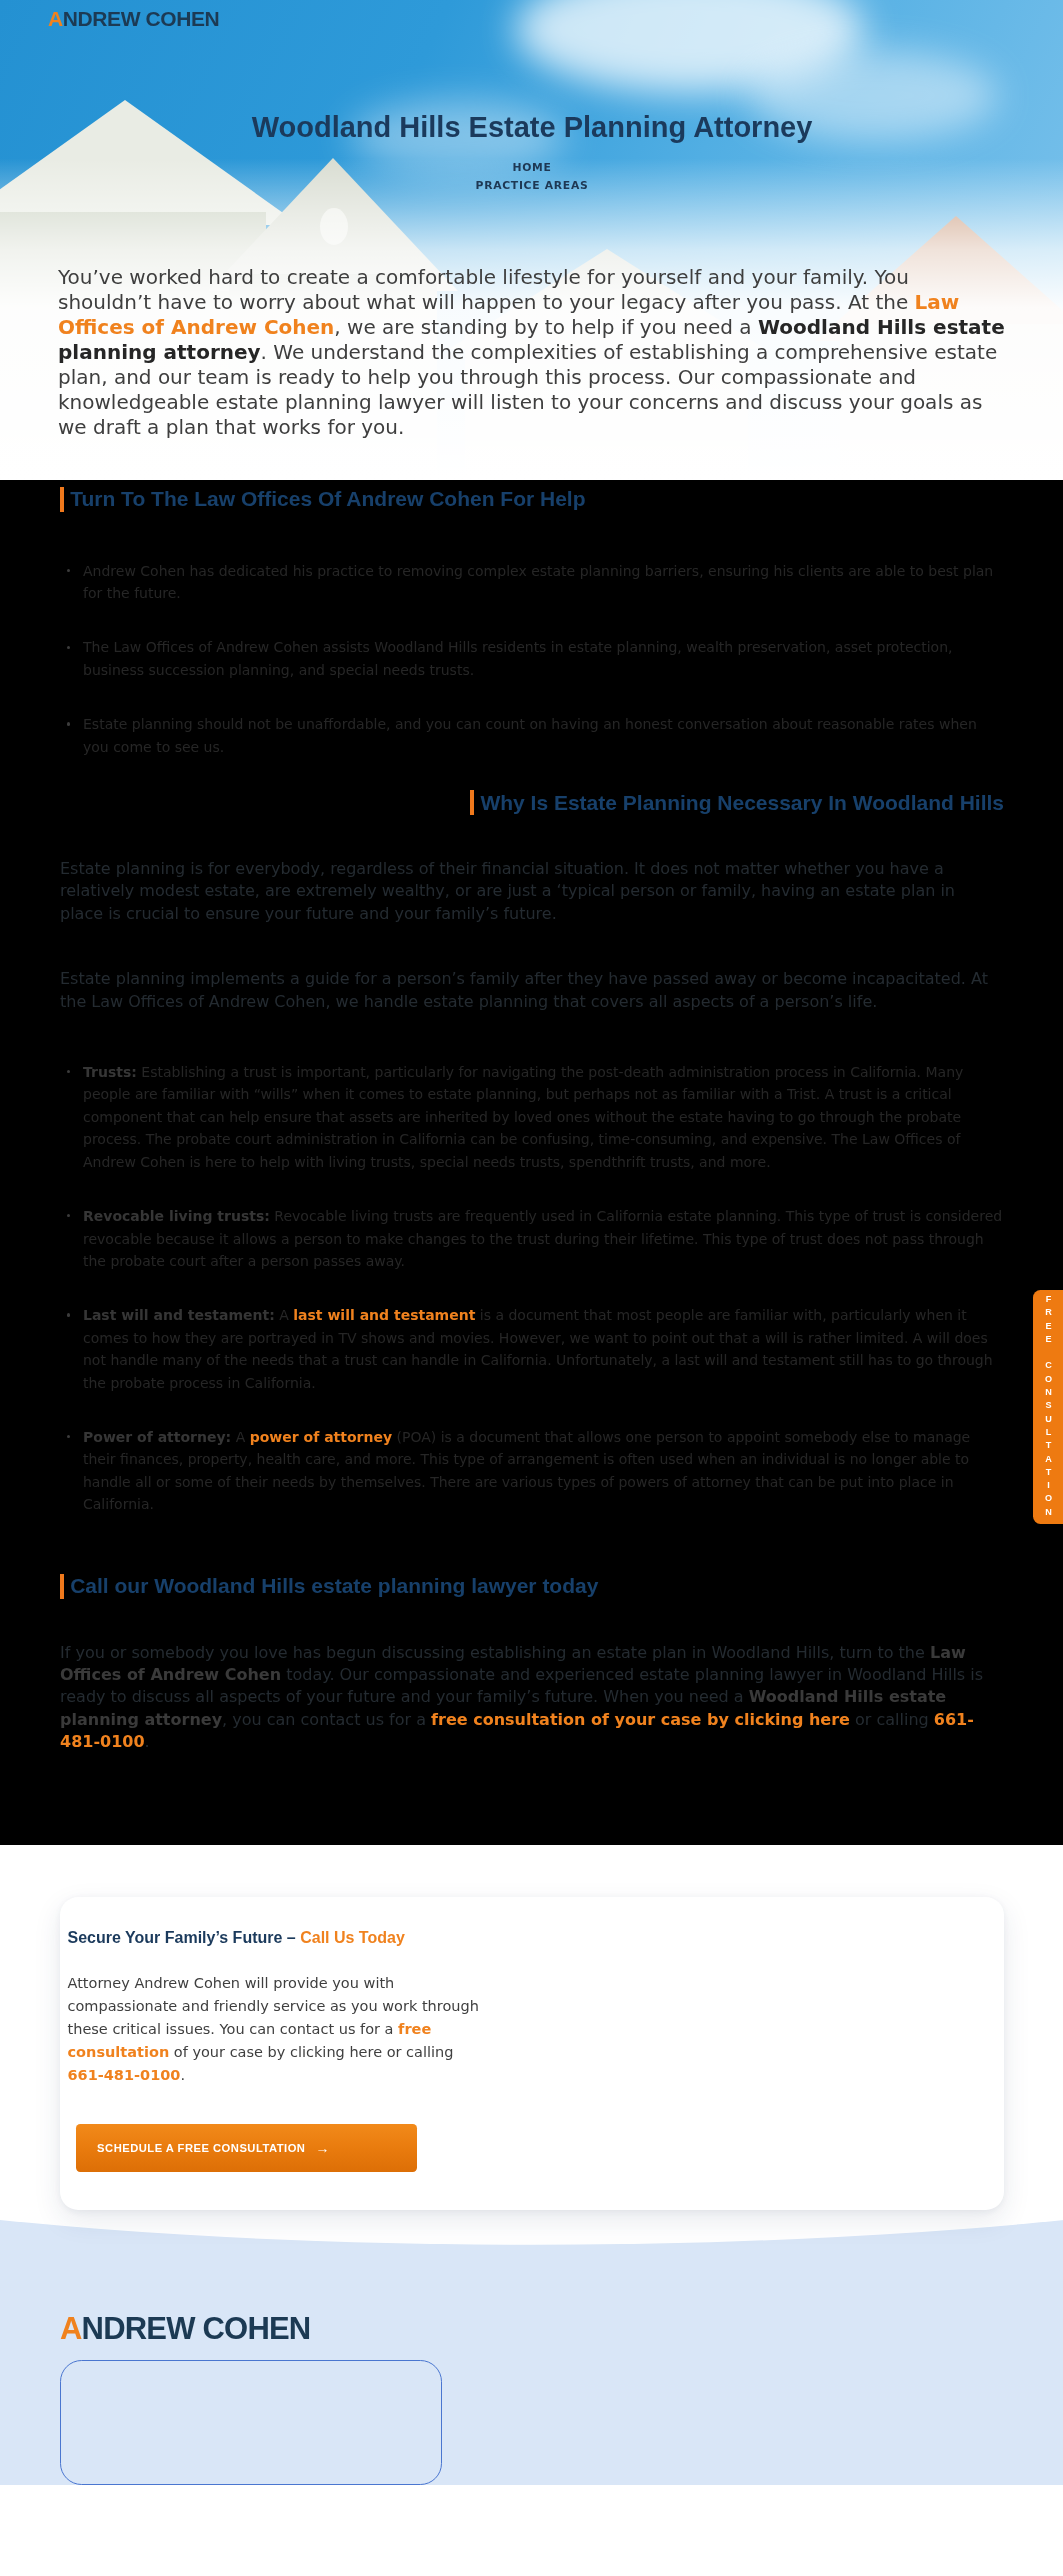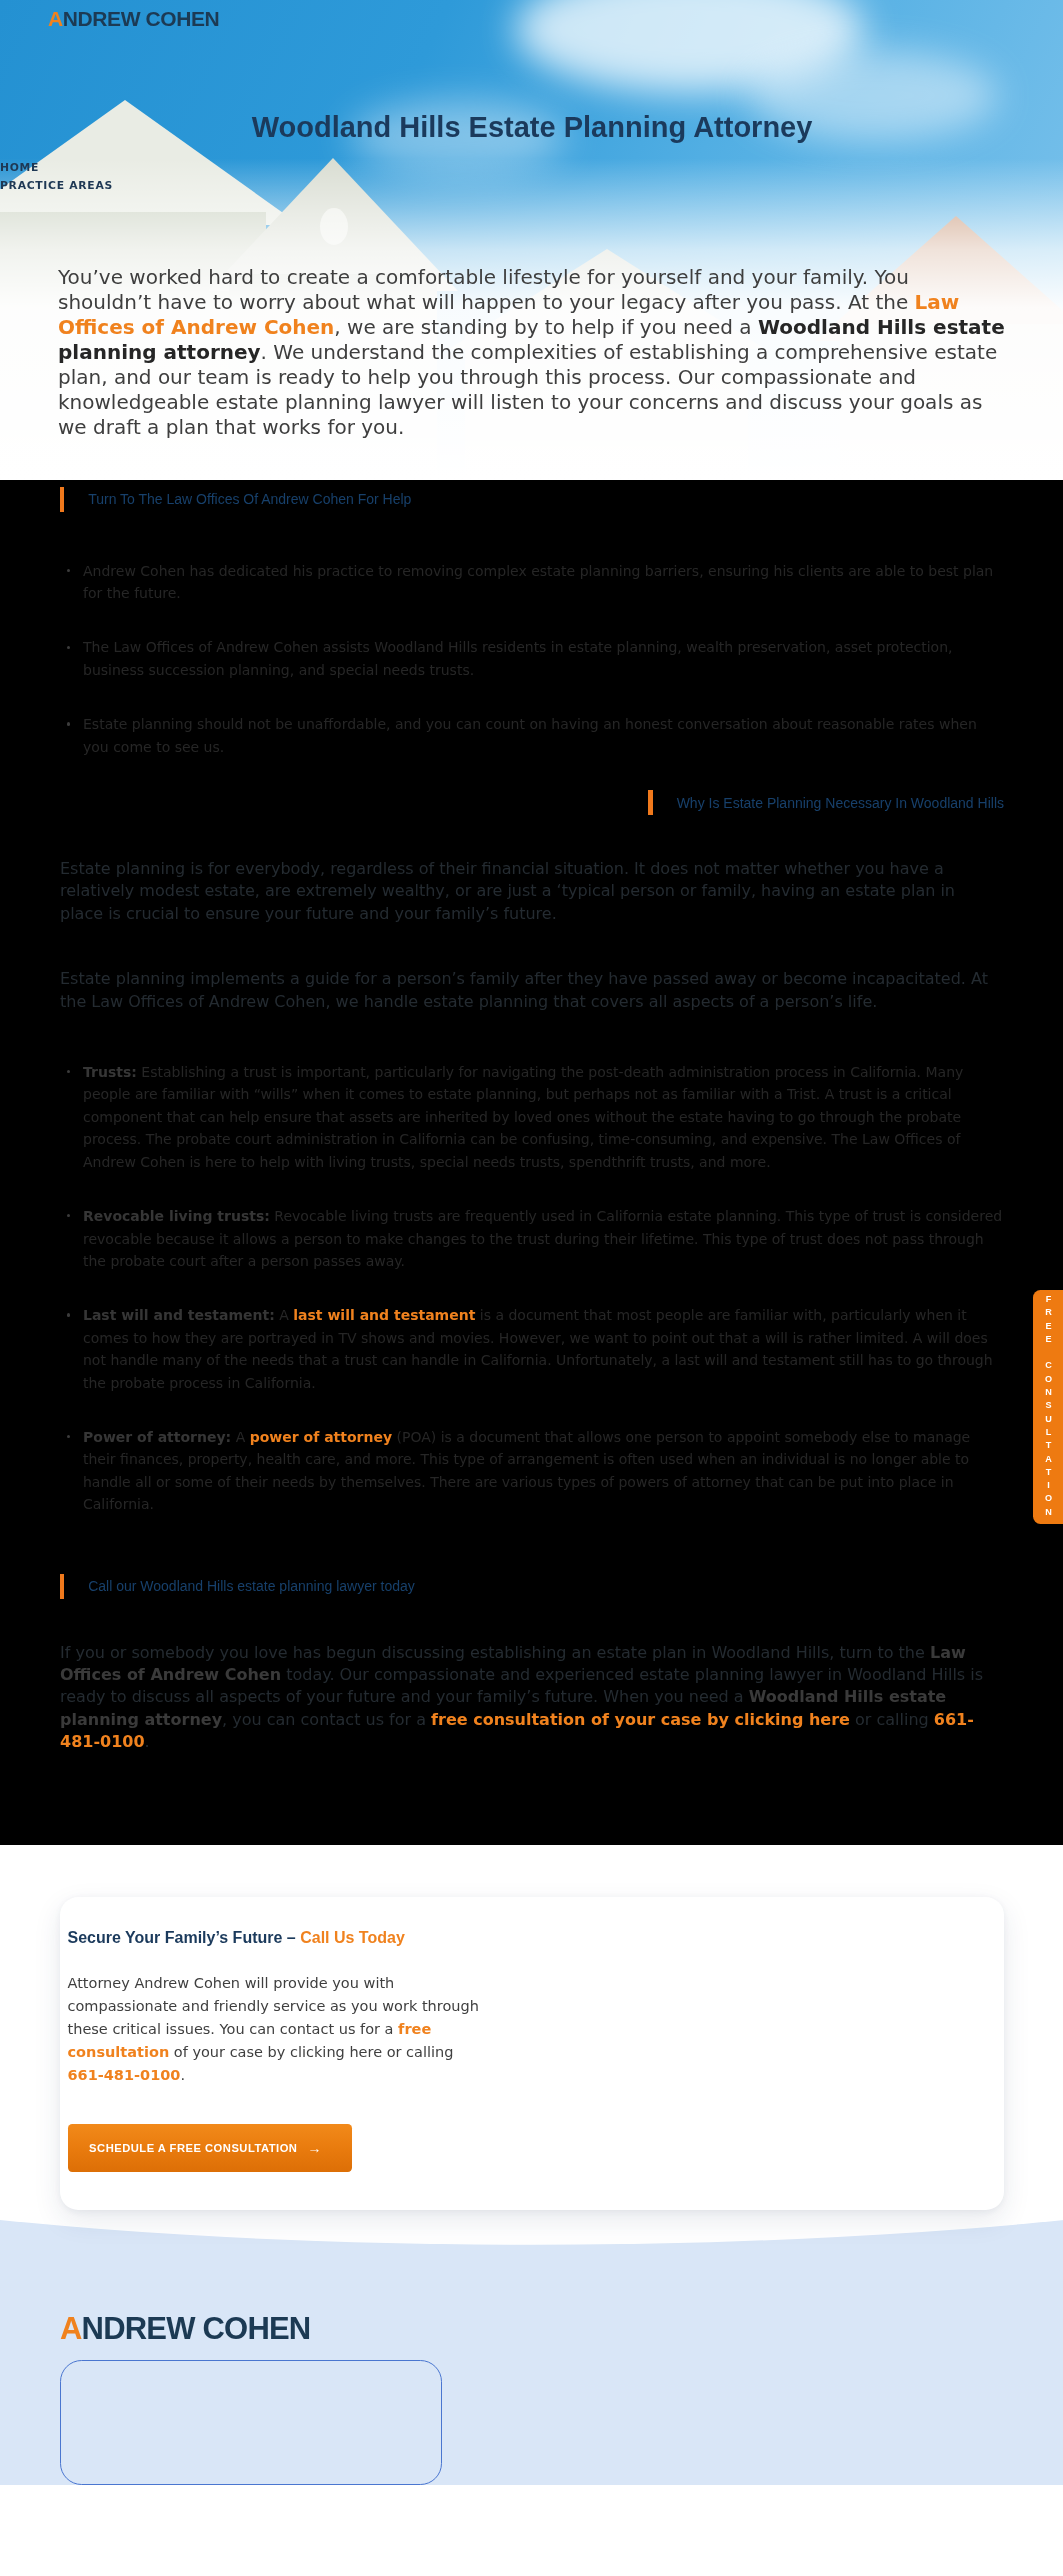--- a/index.html
+++ b/index.html
@@ -23,29 +23,29 @@
   .h3r{position:absolute;left:449px;top:249px;border-left:158px solid transparent;border-right:158px solid transparent;border-bottom:100px solid #c9cfc2;}
   .h3b{position:absolute;left:465px;top:332px;width:283px;height:150px;background:#bfc6b7;}
   .h4r{position:absolute;left:815px;top:216px;border-left:141px solid transparent;border-right:141px solid transparent;border-bottom:125px solid #c9997b;}
   .h4b{position:absolute;left:840px;top:324px;width:241px;height:158px;background:#c9c2b4;}
   .vent{position:absolute;left:320px;top:208px;width:28px;height:37px;background:#eef0ea;border-radius:50%;}
   .hero::after{content:'';position:absolute;inset:0;background:linear-gradient(180deg,rgba(255,255,255,0) 33%,rgba(255,255,255,.72) 52%,rgba(255,255,255,.96) 64%,#ffffff 100%);}
   .hero-inner{position:relative;z-index:2;}
   .logo{display:inline-block;margin:6.6px 0 0 48px;font-family:"Liberation Sans",sans-serif;font-weight:bold;font-size:21px;letter-spacing:-0.4px;color:#1c3a54;}
   .logo .la{color:#f0821e;}
   .hero h1{margin:80px 0 0 0;text-align:center;font-family:"Liberation Sans",sans-serif;font-size:29px;font-weight:bold;color:#1b3a5c;}
-  .crumbs{margin-top:15px;text-align:left;}
+  .crumbs{margin-top:15px;text-align:center;}
   .crumbs a{display:block;font-size:10.8px;font-weight:bold;letter-spacing:0.7px;color:#1e3854;line-height:18.3px;}
   .intro{width:948px;margin:70px auto 0 auto;font-size:20px;line-height:25px;color:#3e3e3e;}
   .olink{color:#f0821e;font-weight:bold;}
   .intro b{color:#262626;}
 
   
   .dark{background:#000;padding:6.6px 60px 91px 60px;}
-  .dark h2{display:flex;align-items:center;gap:24px;margin:0;font-family:"Liberation Sans",sans-serif;font-size:14px;font-weight:normal;color:#17406b;}
+  .dark h2{display:flex;align-items:center;gap:6px;margin:0;font-family:"Liberation Sans",sans-serif;font-size:21px;font-weight:bold;color:#17406b;}
   .bar{display:inline-block;width:4.2px;height:25px;background:#f0791c;flex:0 0 auto;}
   .dark ul{list-style:none;margin:48px 0 0 0;padding:0;}
   .dark li{position:relative;margin:0 0 32px 0;padding-left:23px;font-size:14px;line-height:22.4px;color:#262626;max-width:931px;}
   .dark li::before{content:'';position:absolute;left:6.6px;top:9.1px;width:3.3px;height:3.3px;border-radius:50%;background:#3c3c3c;}
   .dark li b{color:#363636;}
   .dark p{margin:43px 0 0 0;font-size:16px;line-height:22.4px;color:#242b31;max-width:939px;}
   .h2-2{margin-top:23px !important;justify-content:flex-end;}
   .h2-3{margin-top:58px !important;}
   .dark .dlink{color:#f0821e;font-weight:bold;}
   .callp b{color:#3a3a3a;}
@@ -54,21 +54,21 @@
   
   .cta{position:relative;background:#fff;padding:52px 60px 48px 60px;}
   .curve{position:absolute;left:0;right:0;bottom:0;height:125px;background:#d9e6f7;overflow:visible;}
   .curve::before{content:'';position:absolute;left:50%;top:0;transform:translate(-50%,-58%);width:1829px;height:266px;background:#fff;border-radius:50%;}
   .card{position:relative;z-index:2;background:#fff;border-radius:18.3px;box-shadow:0 10px 28px rgba(30,50,90,.10),0 1.7px 6.6px rgba(30,50,90,.06);padding:32px 16.6px 38px 7.5px;min-height:150px;}
   .card h3{margin:0;font-family:"Liberation Sans",sans-serif;font-size:16px;font-weight:bold;color:#1b3a5c;}
   .card h3 .acc{color:#f0821e;}
   .card p{max-width:422px;margin:25px 0 0 0;font-size:14.5px;line-height:23px;color:#3f3f3f;}
   .card p .olink{font-weight:bold;}
   .card p .phone{color:#f0821e;font-weight:bold;}
-  .btn{display:inline-flex;align-items:center;margin-top:37px;width:284px;height:48px;box-sizing:border-box;padding:0 21.6px;background:linear-gradient(180deg,#f28a1a 0%,#e87a0d 55%,#dd6f06 100%);border-radius:4.2px;color:#fff;font-family:"Liberation Sans",sans-serif;font-size:11.2px;font-weight:bold;letter-spacing:0.5px;}
+  .btn{display:inline-flex;align-items:center;margin-top:37px;width:341px;height:48px;box-sizing:border-box;padding:0 21.6px;background:linear-gradient(180deg,#f28a1a 0%,#e87a0d 55%,#dd6f06 100%);border-radius:4.2px;color:#fff;font-family:"Liberation Sans",sans-serif;font-size:11.2px;font-weight:bold;letter-spacing:0.5px;margin-left:8px;}
   .btn .arr{margin-left:10px;font-size:14px;font-weight:normal;}
 
   
   .footer{background:#d9e6f7;padding:53px 60px 0 60px;}
   .f-logo{font-family:"Liberation Sans",sans-serif;font-weight:bold;font-size:31px;letter-spacing:-0.8px;color:#1c3a54;}
   .f-logo .la{color:#f0821e;}
   .addr{margin-top:28px;color:#1b3a5c;font-size:13.3px;font-weight:bold;line-height:25px;}
   .addr-row{display:flex;align-items:center;gap:25px;}
   .pin-icon,.phone-icon{width:16.6px;height:18.3px;flex:0 0 auto;}
   .map-box{margin-top:13.3px;width:382px;height:125px;border:0.8px solid #4a76d0;border-radius:21.6px;box-sizing:border-box;}

